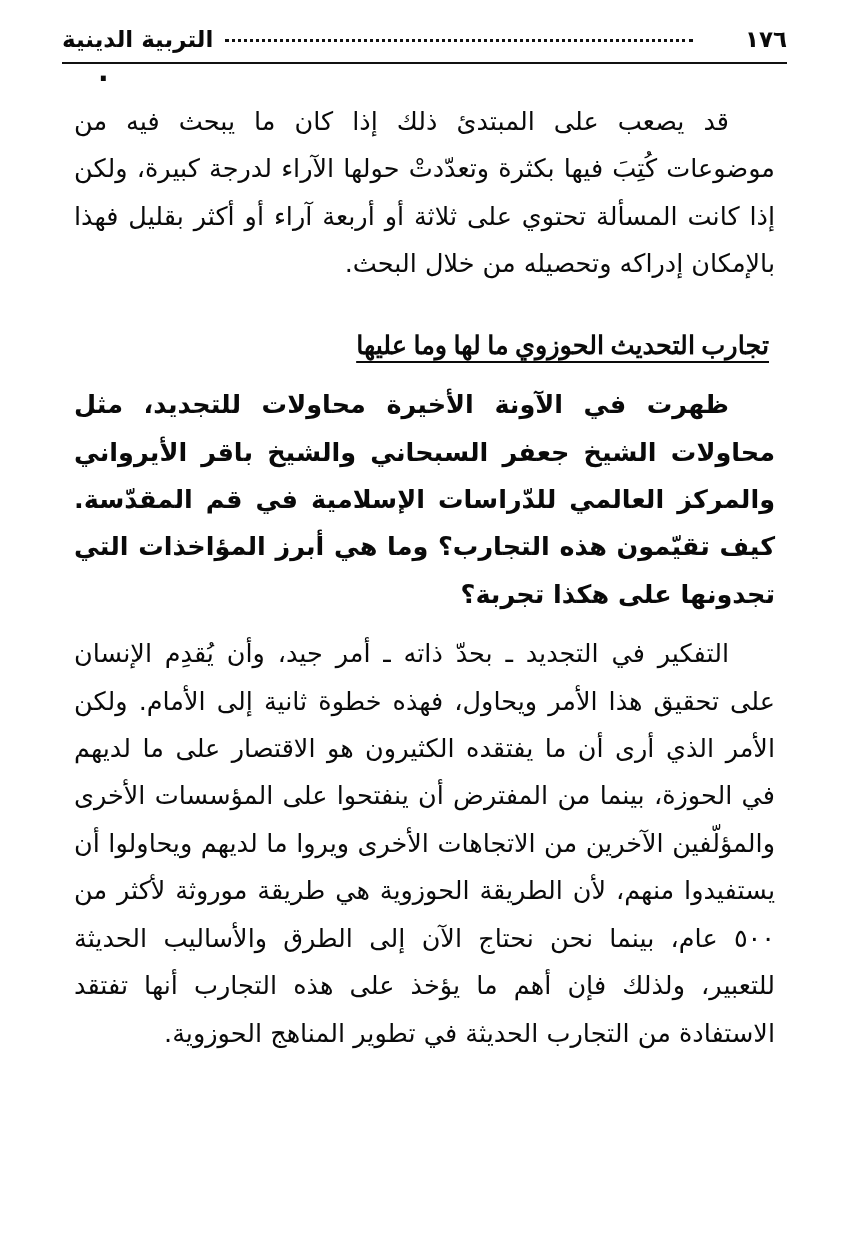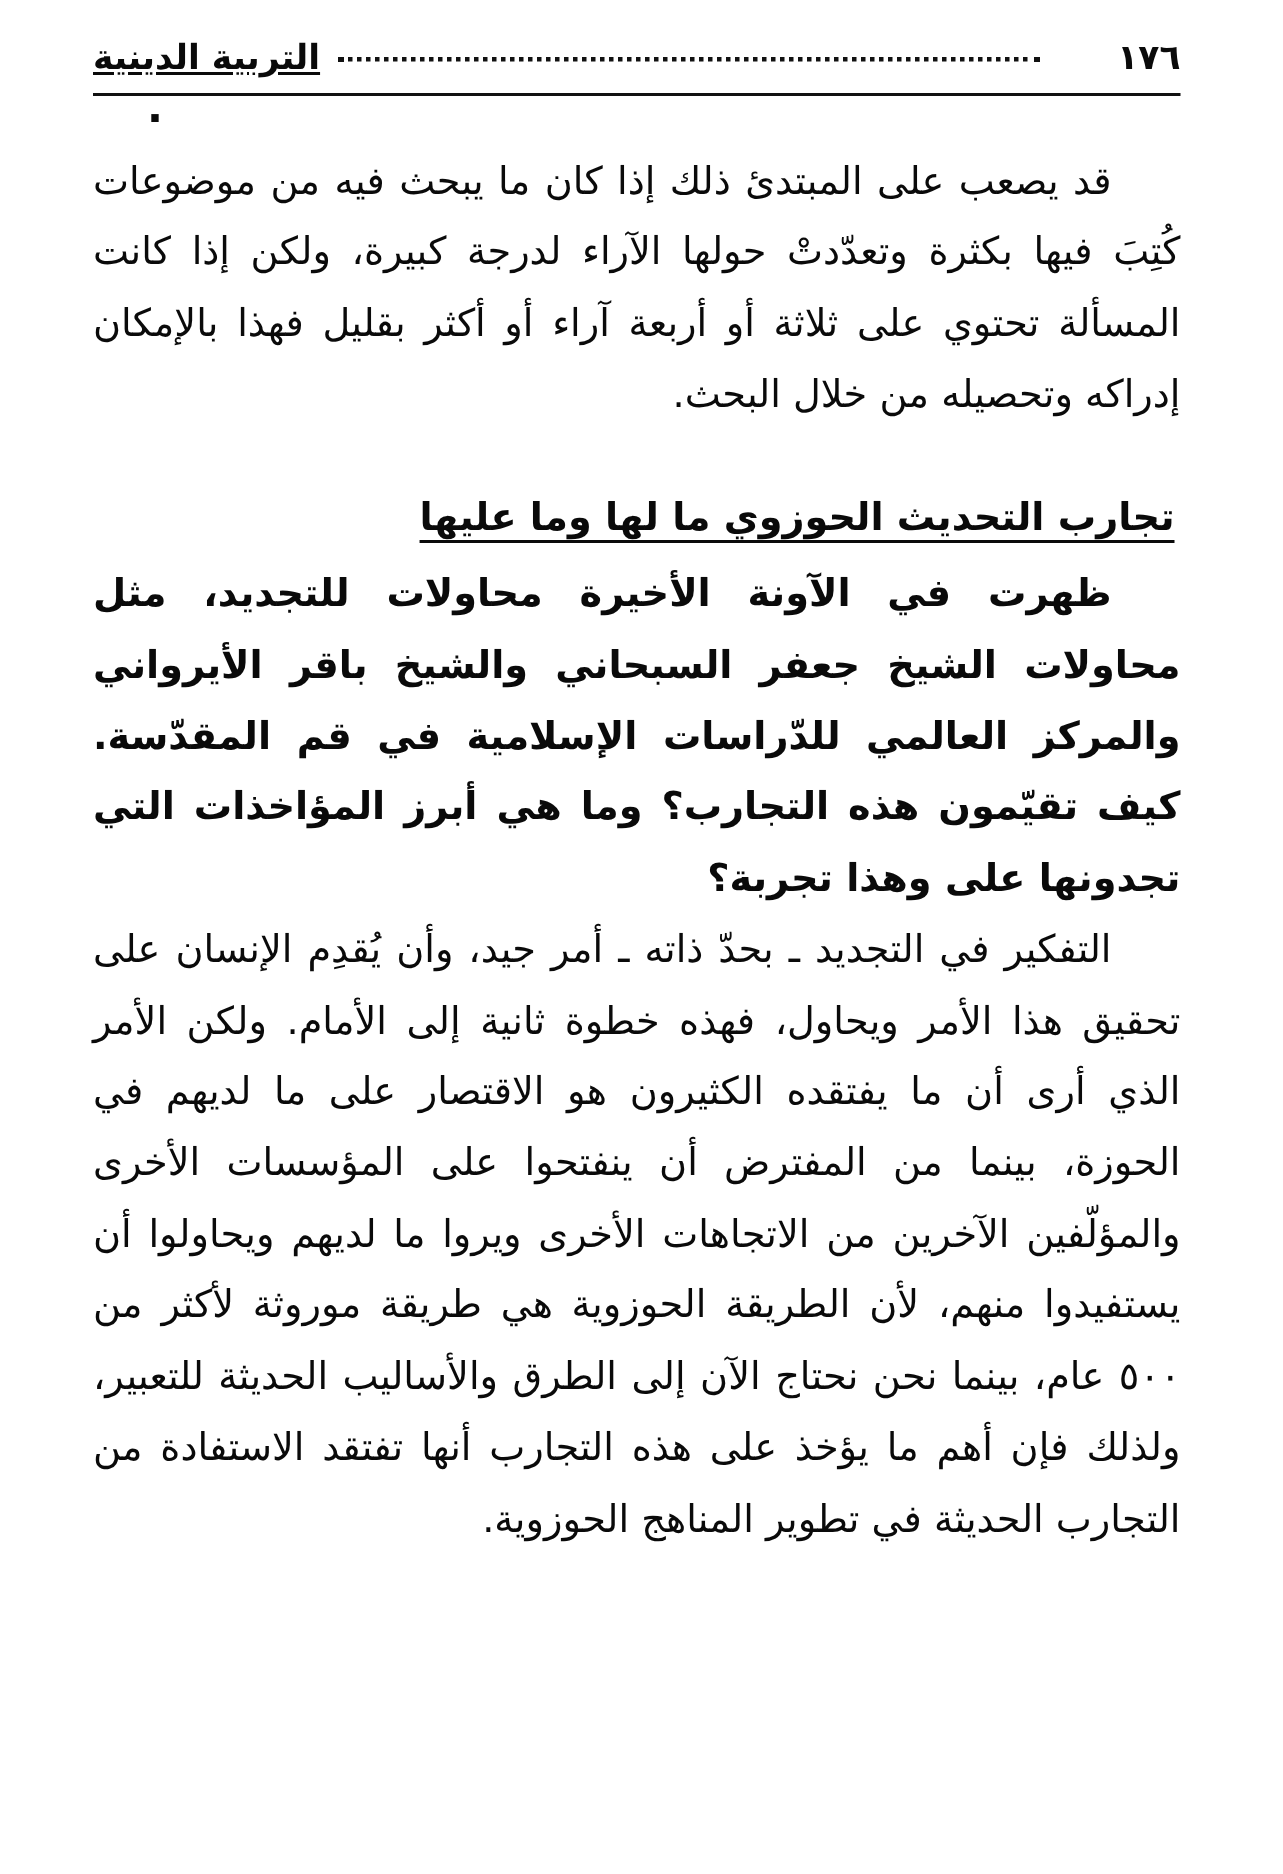--- a/index.html
+++ b/index.html
@@ -26,21 +26,21 @@
     font-size: 23px;
     font-weight: bold;
   }
   .page-number { white-space: nowrap; letter-spacing: 1px; margin-left: 40px; }
   .leader {
     flex: 1 1 auto;
     border-bottom: 3px dotted #111;
     transform: translateY(-5px);
     margin: 0 4px;
   }
-  .header-title { white-space: nowrap; text-decoration: underline; }
+  .header-title { white-space: nowrap; }
   .header-rule {
     border-bottom: 2px solid #111;
     margin-top: 10px;
   }
   .stray-dot {
     position: absolute;
     top: 58px;
     left: 98px;
     font-size: 28px;
     font-weight: bold;
@@ -49,30 +49,31 @@
   
   .content {
     margin-top: 34px;
     font-size: 25.5px;
     line-height: 1.86;
     text-align: justify;
     text-justify: inter-word;
   }
   .content p {
     text-indent: 46px;
-    margin: 0;
+    margin: 12px;
   }
   .content p.question {
     font-weight: bold;
   }
   .section-heading {
     font-size: 25.5px;
     font-weight: bold;
     text-indent: 0;
-    margin: 34px 4px 4px 0;
+    margin: 34px 18px 4px 0;
+    font-family: Liberation Serif, serif;
   }
   .section-heading .heading-text {
     text-decoration: underline;
     text-underline-offset: 7px;
     text-decoration-thickness: 2px;
   }
 </style>
 </head>
 <body>
 
@@ -88,20 +89,20 @@
 
   <div class="stray-dot">.</div>
 
   <main class="content">
 
     <p>قد يصعب على المبتدئ ذلك إذا كان ما يبحث فيه من موضوعات كُتِبَ فيها بكثرة وتعدّدتْ حولها الآراء لدرجة كبيرة، ولكن إذا كانت المسألة تحتوي على ثلاثة أو أربعة آراء أو أكثر بقليل فهذا بالإمكان إدراكه وتحصيله من خلال البحث.</p>
 
 
     <h2 class="section-heading"><span class="heading-text">تجارب التحديث الحوزوي ما لها وما عليها</span></h2>
 
-    <p class="question">ظهرت في الآونة الأخيرة محاولات للتجديد، مثل محاولات الشيخ جعفر السبحاني والشيخ باقر الأيرواني والمركز العالمي للدّراسات الإسلامية في قم المقدّسة. كيف تقيّمون هذه التجارب؟ وما هي أبرز المؤاخذات التي تجدونها على وهذا تجربة؟</p>
+    <p class="question">ظهرت في الآونة الأخيرة محاولات للتجديد، مثل محاولات الشيخ جعفر السبحاني والشيخ باقر الأيرواني والمركز العالمي للدّراسات الإسلامية في قم المقدّسة. كيف تقيّمون هذه التجارب؟ وما هي أبرز المؤاخذات التي تجدونها على هكذا تجربة؟</p>
 
 
     <p>التفكير في التجديد ـ بحدّ ذاته ـ أمر جيد، وأن يُقدِم الإنسان على تحقيق هذا الأمر ويحاول، فهذه خطوة ثانية إلى الأمام. ولكن الأمر الذي أرى أن ما يفتقده الكثيرون هو الاقتصار على ما لديهم في الحوزة، بينما من المفترض أن ينفتحوا على المؤسسات الأخرى والمؤلّفين الآخرين من الاتجاهات الأخرى ويروا ما لديهم ويحاولوا أن يستفيدوا منهم، لأن الطريقة الحوزوية هي طريقة موروثة لأكثر من ٥٠٠ عام، بينما نحن نحتاج الآن إلى الطرق والأساليب الحديثة للتعبير، ولذلك فإن أهم ما يؤخذ على هذه التجارب أنها تفتقد الاستفادة من التجارب الحديثة في تطوير المناهج الحوزوية.</p>
 
   </main>
 
 </div>
 
 </body></html>

